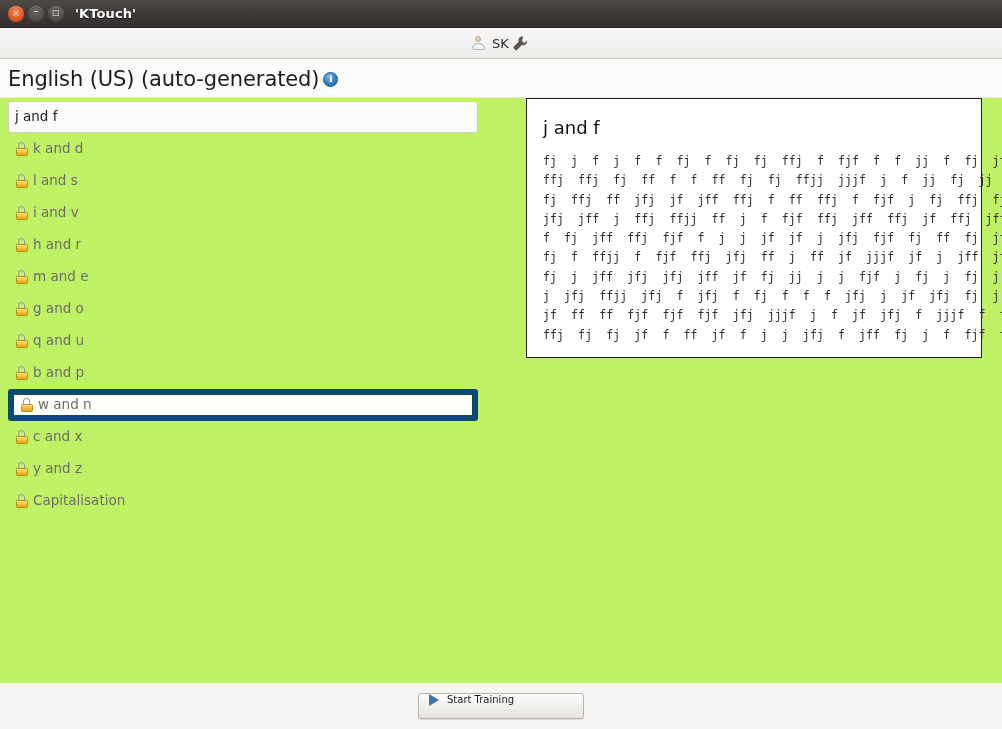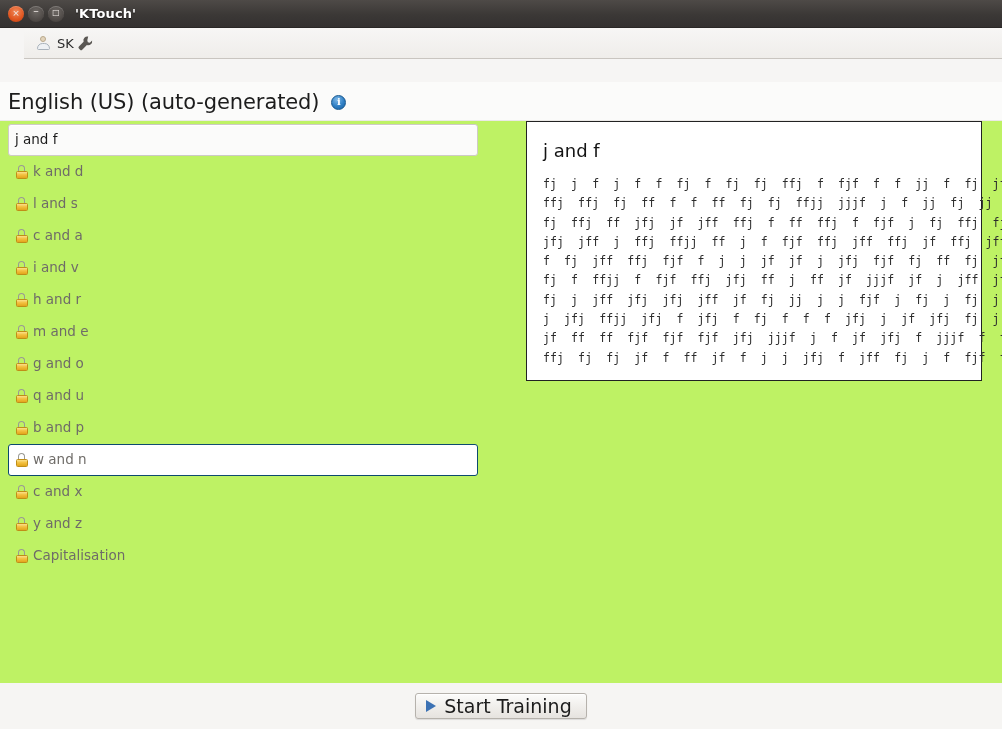--- a/index.html
+++ b/index.html
@@ -75,24 +75,23 @@
   }
 
   
   .profilebar {
     height: 31px;
     flex: 0 0 31px;
     background: linear-gradient(to bottom, #f7f6f5 0%, #efedea 100%);
     border-bottom: 1px solid #c9c5c0;
     display: flex;
     align-items: center;
-    justify-content: flex-start;
+    justify-content: center;
     padding: 0 10px 0 11px;
     box-sizing: border-box;
-    margin-left: 24px;
   }
   .profile-left {
     display: flex;
     align-items: center;
     gap: 6px;
   }
   .user-name {
     font-size: 13px;
     color: #2b2b2b;
   }
@@ -104,23 +103,22 @@
     height: 24px;
   }
 
   
   .header {
     flex: 0 0 auto;
     padding: 8px 0 6px 8px;
     background: #fbfbfa;
     display: flex;
     align-items: center;
-    gap: 12px;
+    gap: 4px;
     border-bottom: 1px solid #ebe9e6;
-    margin-top: 23px;
   }
   .header h1 {
     margin: 0;
     font-size: 21px;
     font-weight: normal;
     color: #1c1c1c;
     letter-spacing: -0.1px;
   }
 
   
@@ -156,21 +154,21 @@
     gap: 4px;
   }
   .lesson.selected {
     background: #fbfbfa;
     border: 1px solid #cfcbc6;
     color: #1b1b1b;
     box-shadow: inset 0 1px 0 #ffffff;
   }
   .lesson.hover {
     background: #ffffff;
-    border: 1px solid #0c4a6e;
+    border: 6px solid #0c4a6e;
     border-radius: 3px;
   }
   .lesson .label { line-height: 1; }
   .lock {
     width: 13px;
     height: 14px;
     position: relative;
     flex: 0 0 13px;
     margin-right: 1px;
   }
@@ -251,25 +249,24 @@
     justify-content: center;
     background: #f6f5f3;
   }
   .start-btn {
     min-width: 166px;
     height: 26px;
     background: linear-gradient(to bottom, #fcfcfb 0%, #f1efec 50%, #e6e3df 100%);
     border: 1px solid #b6b2ac;
     border-radius: 3px;
     display: flex;
-    align-items: center;
     gap: 8px;
     padding: 0 14px 0 10px;
     box-sizing: border-box;
-    font-size: 19px;
+    font-size: 10px;
     color: #1c1c1c;
     box-shadow: 0 1px 1px rgba(0,0,0,0.10), inset 0 1px 0 #ffffff;
     cursor: default;
   }
   .play-tri {
     width: 0;
     height: 0;
     border-top: 6px solid transparent;
     border-bottom: 6px solid transparent;
     border-left: 10px solid #3c72b4;
@@ -370,27 +367,20 @@
             <span class="shackle"></span>
             <span class="body-pl"></span>
           </span>
           <span class="label">l and s</span>
         </div>
         <div class="lesson">
           <span class="lock">
             <span class="shackle"></span>
             <span class="body-pl"></span>
           </span>
-          <span class="label">c and a</span>
-        </div>
-        <div class="lesson">
-          <span class="lock">
-            <span class="shackle"></span>
-            <span class="body-pl"></span>
-          </span>
           <span class="label">i and v</span>
         </div>
         <div class="lesson">
           <span class="lock">
             <span class="shackle"></span>
             <span class="body-pl"></span>
           </span>
           <span class="label">h and r</span>
         </div>
         <div class="lesson">

